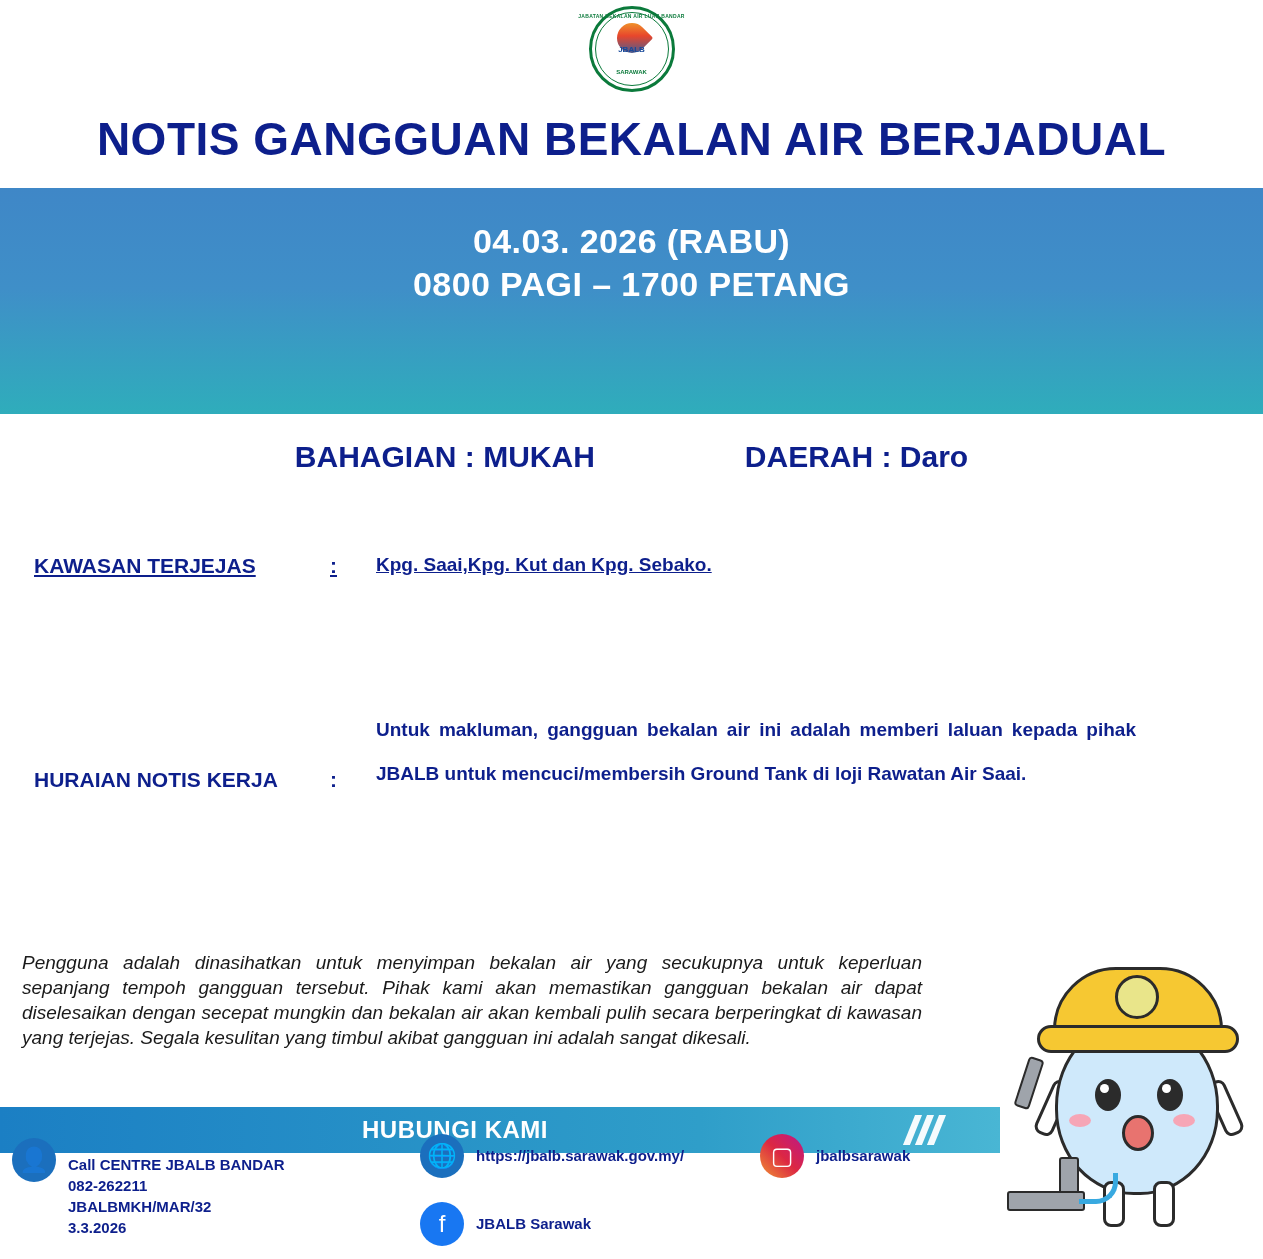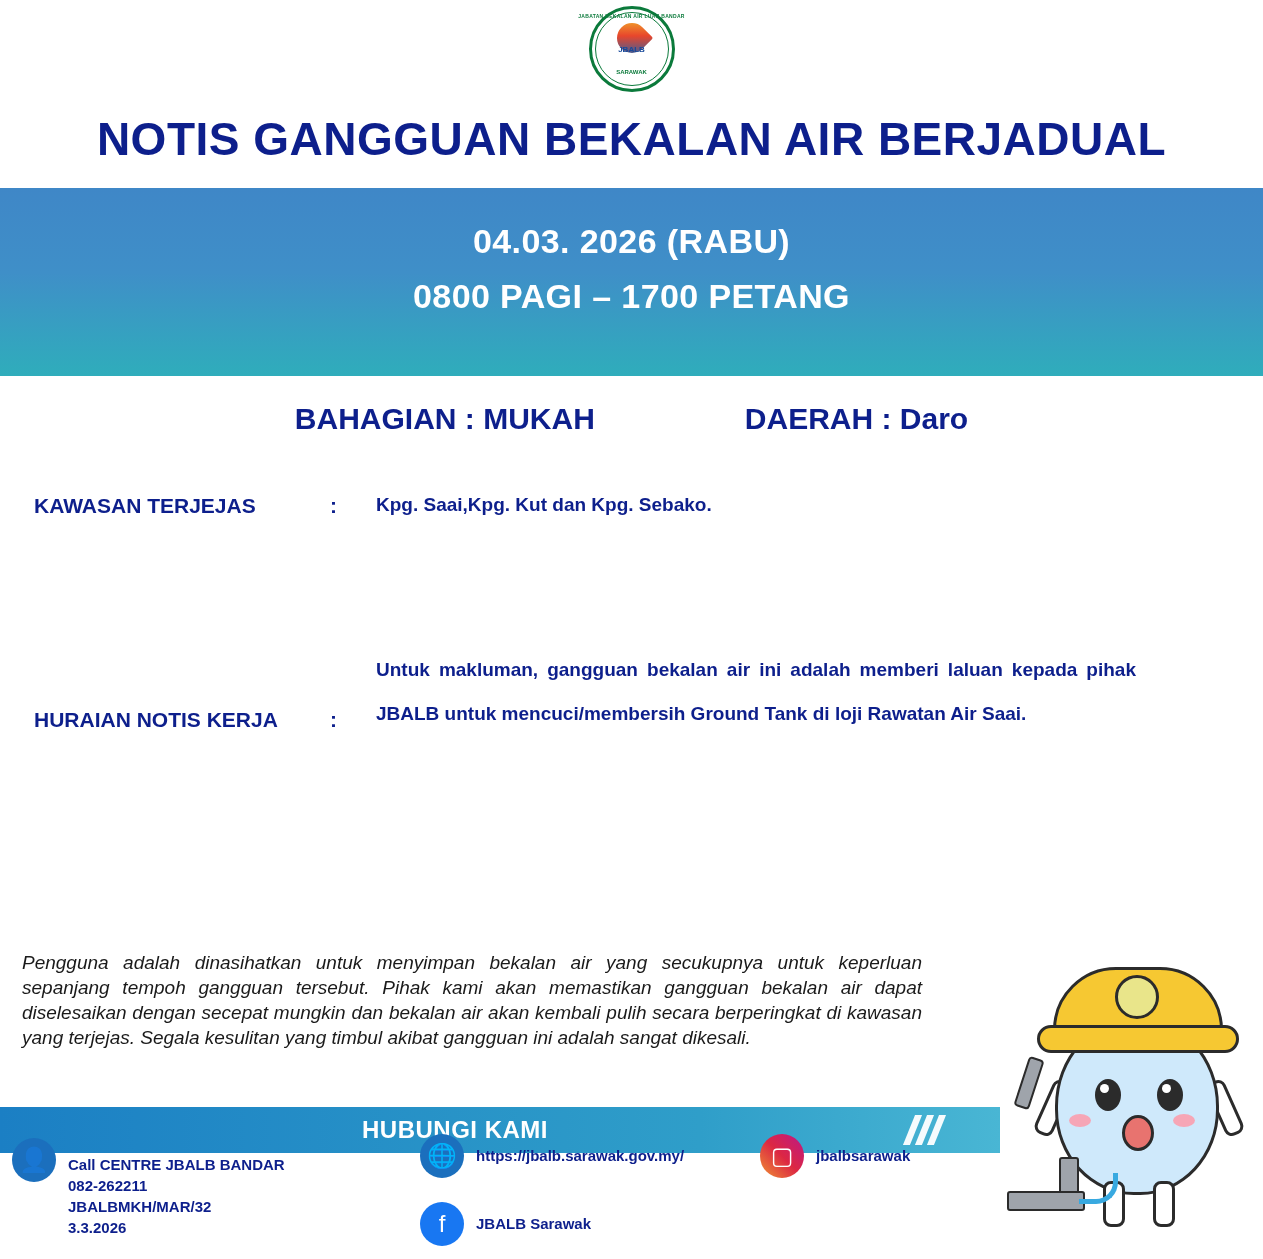--- a/index.html
+++ b/index.html
@@ -99,39 +99,39 @@
     font-size: 46px;
     font-weight: bold;
     letter-spacing: .5px;
     margin-top: 18px;
   }
 
   
   .banner {
     margin-top: 22px;
     width: 100%;
-    height: 188px;
+    height: 226px;
     background: linear-gradient(180deg, #3f87c7 0%, #3f8fc8 45%, #2fadbb 100%);
     color: #ffffff;
     display: flex;
     flex-direction: column;
     align-items: center;
     justify-content: flex-start;
     box-sizing: border-box;
     padding-top: 34px;
   }
   .banner-date {
     font-size: 34px;
     font-weight: bold;
     letter-spacing: .4px;
   }
   .banner-time {
     font-size: 34px;
     font-weight: bold;
-    margin-top: 16px;
+    margin-top: 4px;
     letter-spacing: .4px;
   }
 
   
   .division-row {
     margin-top: 26px;
     display: flex;
     justify-content: center;
     gap: 150px;
     color: #0d1f8c;
@@ -152,21 +152,22 @@
     font-size: 21px;
   }
   .detail .colon {
     width: 46px;
     font-size: 21px;
   }
   .detail .value {
     font-size: 19px;
   }
   .row-area {
-    margin-top: 58px;
+    margin-top: 80px;
+    text-decoration: underline;
   }
   .row-desc {
     margin-top: 130px;
     align-items: flex-start;
   }
   .row-desc .label,
   .row-desc .colon {
     margin-top: 60px;
   }
   .desc-text {

